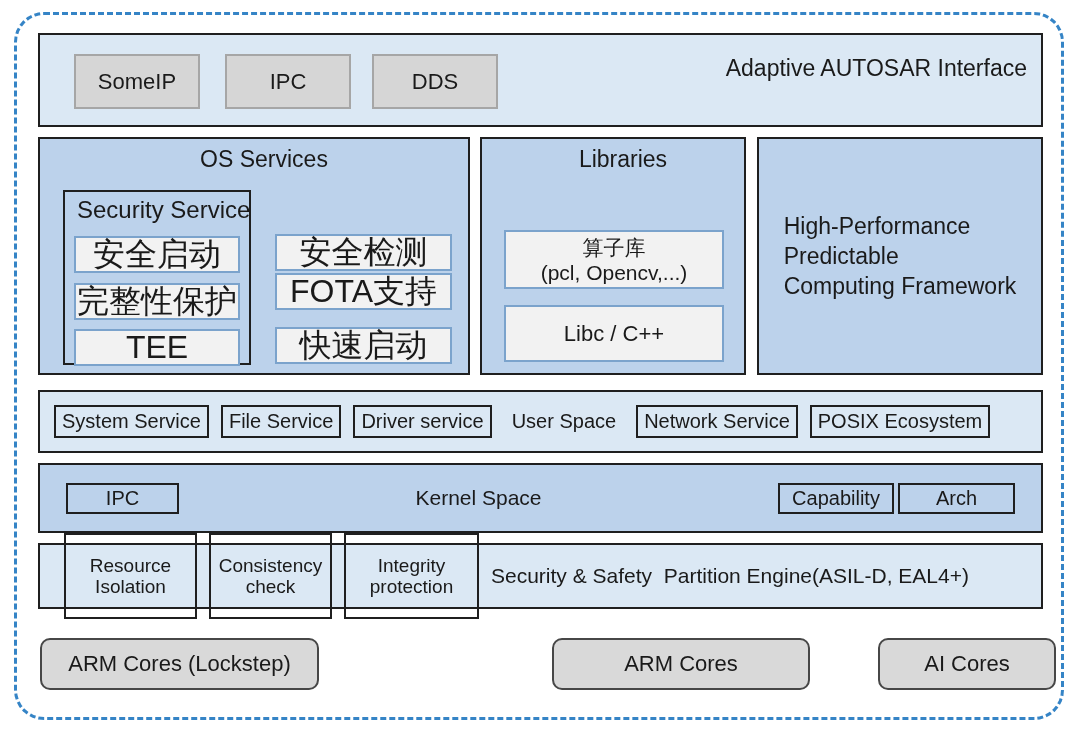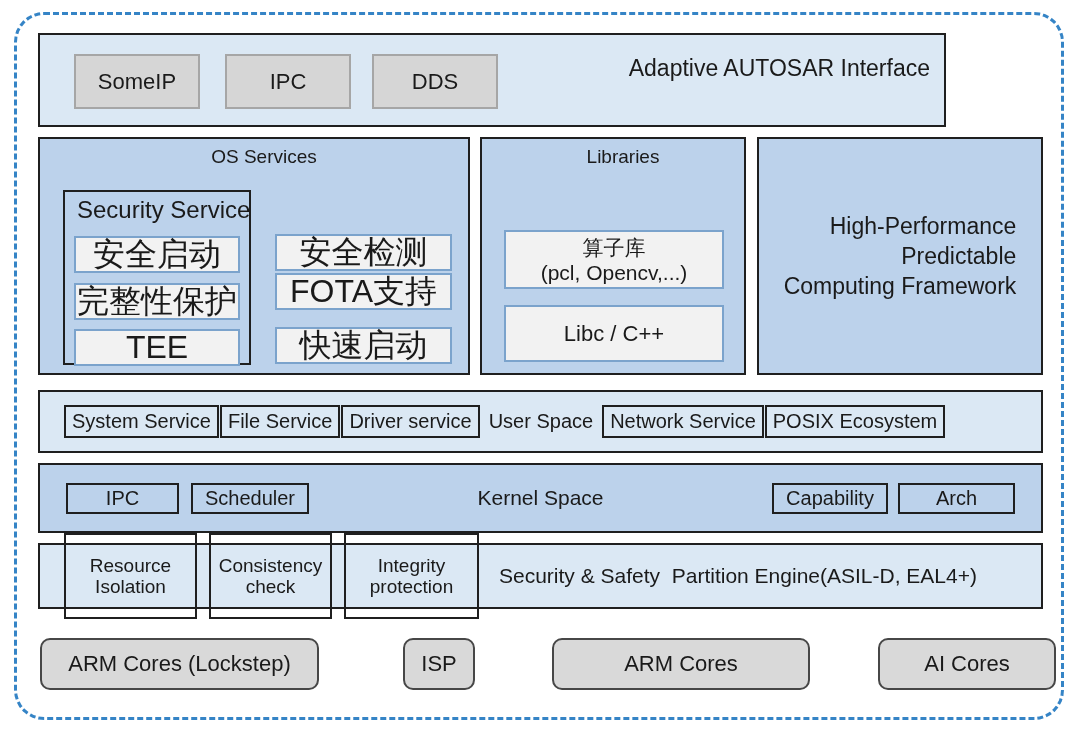--- a/index.html
+++ b/index.html
@@ -11,77 +11,77 @@
     font-family:"Liberation Sans", sans-serif; color:#1a1a1a;
   }
   .dashed-frame {
     position:absolute; left:14px; top:12px; width:1050px; height:708px;
     border:3px dashed #3584c6; border-radius:30px;
   }
 
   .layer { position:absolute; border:2px solid #1f1f1f; }
 
   
-  .row1 { left:38px; top:33px; width:908px; height:94px; background:#dbe8f4; }
+  .row1 { left:38px; top:33px; width:1005px; height:94px; background:#dbe8f4; }
   .gbtn {
     position:absolute; top:19px; width:126px; height:55px;
     background:#d6d6d6; border:2px solid #a6a6a6;
     display:flex; align-items:center; justify-content:center; font-size:22px;
   }
   .row1-title { position:absolute; right:14px; top:20px; font-size:23px; }
 
   
   .col { position:absolute; top:137px; height:238px; background:#bcd2eb; border:2px solid #1f1f1f; }
   .os-col   { left:38px;  width:432px; }
   .lib-col  { left:480px; width:266px; }
   .hpcf-col { left:757px; width:286px;
               display:flex; align-items:center; justify-content:center;
-              text-align:right; font-size:23px; line-height:30px; white-space:pre-line; }
-  .col-title { position:absolute; top:7px; left:0; width:100%; text-align:center; font-size:19px;padding-left:20px; }
+              text-align:left; font-size:23px; line-height:30px; white-space:pre-line; }
+  .col-title { position:absolute; top:7px; left:0; width:100%; text-align:center; font-size:23px;padding-left:20px; }
 
   .secsvc { position:absolute; left:23px; top:51px; width:188px; height:175px; border:2px solid #1f1f1f; }
   .secsvc-title { font-size:24px; padding:4px 0 0 12px; white-space:nowrap; }
 
   .wbox {
     background:#f2f2f2; border:2px solid #7ba3cc;
     display:flex; align-items:center; justify-content:center; font-size:32px;
   }
   .secsvc .wbox { position:absolute; left:9px; width:166px; height:37px; }
   .sec-b0 { top:44px; } .sec-b1 { top:91px; } .sec-b2 { top:137px; }
 
   .os-right { position:absolute; left:235px; width:177px; height:37px; }
   .osr-0 { top:95px; } .osr-1 { top:134px; } .osr-2 { top:188px; }
 
   .lib-box1 { position:absolute; left:22px; top:91px; width:220px; height:59px;
               font-size:21px; line-height:25px; text-align:center; white-space:pre-line; }
   .lib-box2 { position:absolute; left:22px; top:166px; width:220px; height:57px; font-size:22px; }
 
   
   .row3 { left:38px; top:390px; width:1005px; height:63px; background:#dbe8f4;
-          display:flex; align-items:center; padding-left:24px; gap:1px; font-size:20px; }
+          display:flex; align-items:center; padding-left:14px; gap:12px; font-size:20px; }
   .bbox { border:2px solid #1f1f1f; padding:3px 6px; white-space:nowrap; }
   .us-label { margin:0 8px; white-space:nowrap; }
 
   
   .row4 { left:38px; top:463px; width:1005px; height:70px; background:#bcd2eb;
           display:flex; align-items:center; padding:0 26px; font-size:20px; }
   .k-left  { display:flex; gap:12px; }
-  .k-right { display:flex; gap:10px; }
+  .k-right { display:flex; gap:4px; }
   .kbox { border:2px solid #1f1f1f; padding:2px 10px; text-align:center; white-space:nowrap; }
   .k-ipc { min-width:113px; } .k-sched { min-width:118px; }
   .k-cap { min-width:116px; } .k-arch { min-width:117px; }
   .k-label { flex:1; text-align:center; font-size:21px; }
 
   
   .row5 { left:38px; top:543px; width:1005px; height:66px; background:#dbe8f4;
           display:flex; align-items:center; padding-left:24px; gap:12px; font-size:19px; }
   .sbox { border:2px solid #1f1f1f; text-align:center; line-height:21px;
           padding:20px 6px; white-space:pre-line; }
   .s-0 { min-width:133px; } .s-1 { min-width:135px; } .s-2 { min-width:123px; }
-  .safety-label { font-size:21px; margin-left:8px; white-space:pre; }
+  .safety-label { font-size:21px; margin-left:0; white-space:pre; }
 
   
   .hw-btn {
     position:absolute; top:638px; height:52px;
     background:#d9d9d9; border:2px solid #474747; border-radius:10px;
     display:flex; align-items:center; justify-content:center; font-size:22px;
   }
   .hw-0 { left:40px;  width:279px; }
   .hw-1 { left:403px; width:72px; }
   .hw-2 { left:552px; width:258px; }
@@ -131,36 +131,34 @@
     <div class="bbox">File Service</div>
     <div class="bbox">Driver service</div>
     <div class="us-label">User Space</div>
     <div class="bbox">Network Service</div>
     <div class="bbox">POSIX Ecosystem</div>
   </div>
 
   <div class="layer row4">
     <div class="k-left">
       <div class="kbox k-ipc">IPC</div>
-      <div class="kbox k-sched">Scheduler</div>
     </div>
     <div class="k-label">Kernel Space</div>
     <div class="k-right">
       <div class="kbox k-cap">Capability</div>
       <div class="kbox k-arch">Arch</div>
     </div>
   </div>
 
   <div class="layer row5">
     <div class="sbox s-0">Resource
 Isolation</div>
     <div class="sbox s-2">Consistency
 check</div>
     <div class="sbox s-1">Integrity
 protection</div>
     <div class="safety-label">Security &amp; Safety  Partition Engine(ASIL-D, EAL4+)</div>
   </div>
 
   <div class="hw-btn hw-0">ARM Cores (Lockstep)</div>
-  <div class="hw-btn hw-1">ISP</div>
   <div class="hw-btn hw-2">ARM Cores</div>
   <div class="hw-btn hw-3">AI Cores</div>
 </div>
 
 </body></html>

